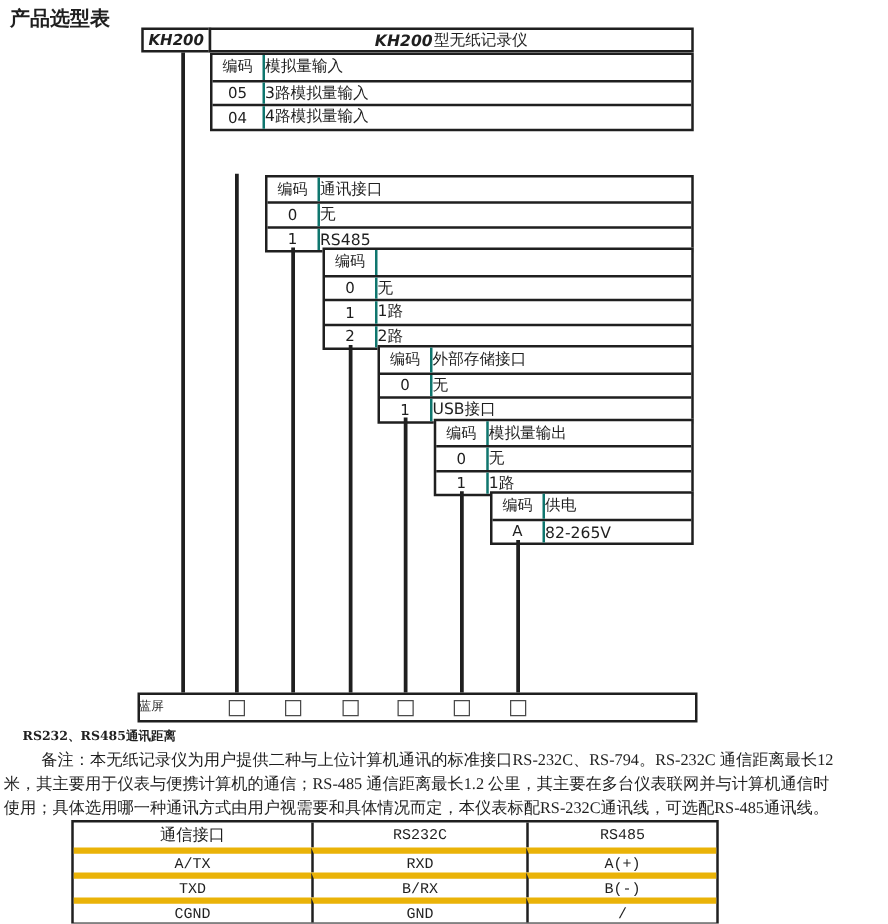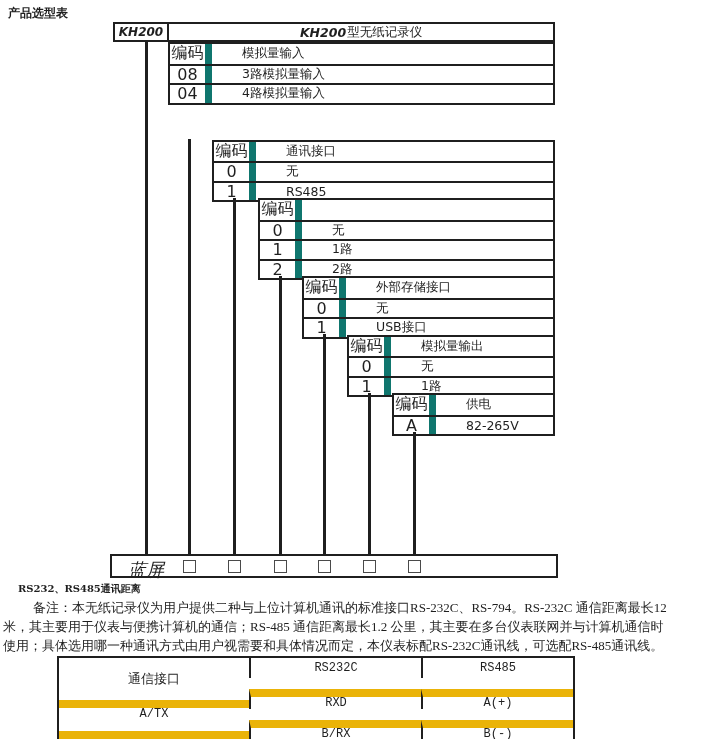--- a/index.html
+++ b/index.html
@@ -1,58 +1,58 @@
 <!DOCTYPE html>
 <html><head>
 <meta charset="utf-8">
 <style>
   html,body{margin:0;padding:0;background:#fff;}
   .page{position:relative;width:710px;height:739px;background:#ffffff;overflow:hidden;
         font-family:"DejaVu Sans",sans-serif;color:#1f1f1f;}
   .abs{position:absolute;box-sizing:border-box;}
-  .page-title{left:8px;top:5px;font-family:"DejaVu Serif",serif;font-weight:bold;font-size:12px;text-align:right;}
+  .page-title{left:8px;top:5px;font-family:"DejaVu Serif",serif;font-weight:bold;font-size:16px;text-align:right;}
   
   .kh-cell{left:113px;top:22px;width:56px;height:20px;border:2px solid #1f1f1f;
            display:flex;align-items:center;justify-content:center;
            font-style:italic;font-weight:bold;font-size:12px;background:#fff;}
   .hdr-cell{left:167px;top:22px;width:388px;height:20px;border:2px solid #1f1f1f;
             display:flex;align-items:center;justify-content:center;font-size:12.5px;background:#fff;}
   .hdr-cell .model{font-style:italic;font-weight:bold;margin-right:1px;}
   
   .lvl{position:absolute;box-sizing:border-box;border:2px solid #1f1f1f;background:#fff;}
   .lvl1{left:168px;top:42px;width:387px;}
   .lvl2{left:212px;top:139.5px;width:343px;}
   .lvl3{left:258px;top:198px;width:297px;}
   .lvl4{left:302px;top:276px;width:253px;}
   .lvl5{left:347px;top:334.5px;width:208px;}
   .lvl6{left:392px;top:393px;width:163px;}
   .lrow{display:flex;height:19.5px;box-sizing:border-box;border-top:2px solid #1f1f1f;font-size:12.5px;}
   .lrow:first-child{border-top:none;}
-  .lcode{width:42px;box-sizing:border-box;border-right:7px solid #0f766e;
-         display:flex;align-items:center;justify-content:center;font-size:16px;}
-  .llabel{flex:1;display:flex;align-items:center;padding-left:30px;}
+  .lcode{width:42px;box-sizing:border-box;border-right:2px solid #0f766e;
+         display:flex;align-items:center;justify-content:center;font-size:12px;}
+  .llabel{flex:1;display:flex;align-items:center;}
   
   .vline{position:absolute;width:3px;background:#1f1f1f;}
   
   .bluebox{left:110px;top:554px;width:448px;height:24px;border:2px solid #1f1f1f;background:#fff;}
-  .bluebox-label{left:128px;top:558px;font-size:18px;font-style:italic;}
+  .bluebox-label{left:111px;top:558px;font-size:10px;}
   .cb{position:absolute;width:11px;height:11px;top:560px;border:1.5px solid #4a4a4a;background:#fff;}
   
   .comm-heading{left:18px;top:582px;font-family:"DejaVu Serif",serif;font-weight:bold;font-size:10px;}
   .note{left:3px;top:598px;width:704px;font-family:"Liberation Serif","DejaVu Serif",serif;
         font-size:13px;line-height:19px;}
   .note-line{white-space:nowrap;}
   .note-line:first-child{text-indent:30px;}
   .ctable{left:57px;top:656px;display:grid;grid-template-columns:190px 172px 152px;
           border:2px solid #1f1f1f;background:#fff;}
-  .ccell{height:20px;box-sizing:border-box;border-left:2px solid #1f1f1f;border-top:8px solid #eab308;
+  .ccell{height:20px;box-sizing:border-box;border-left:2px solid #1f1f1f;border-top:5px solid #eab308;
          display:flex;align-items:center;justify-content:center;
          font-family:"Liberation Mono","DejaVu Sans Mono",monospace;font-size:12px;}
   .ccell.cjk{font-family:"Liberation Serif","DejaVu Serif",serif;font-size:13px;}
-  .ccell:nth-child(3n+1){border-left:none;margin-top:11px;}
+  .ccell:nth-child(3n+1){border-left:none;}
   .ccell:nth-child(-n+3){border-top:none;}
 </style>
 </head>
 <body>
 
 <div class="page">
 
   <div class="abs page-title">产品选型表</div>
 
   <div class="abs kh-cell">KH200</div>
@@ -60,21 +60,21 @@
     <span class="model">KH200</span>
     <span>型无纸记录仪</span>
   </div>
 
   <div class="lvl lvl1">
     <div class="lrow">
       <div class="lcode">编码</div>
       <div class="llabel">模拟量输入</div>
     </div>
     <div class="lrow">
-      <div class="lcode">08</div>
+      <div class="lcode">05</div>
       <div class="llabel">3路模拟量输入</div>
     </div>
     <div class="lrow">
       <div class="lcode">04</div>
       <div class="llabel">4路模拟量输入</div>
     </div>
   </div>
 
   <div class="lvl lvl2">
     <div class="lrow">

